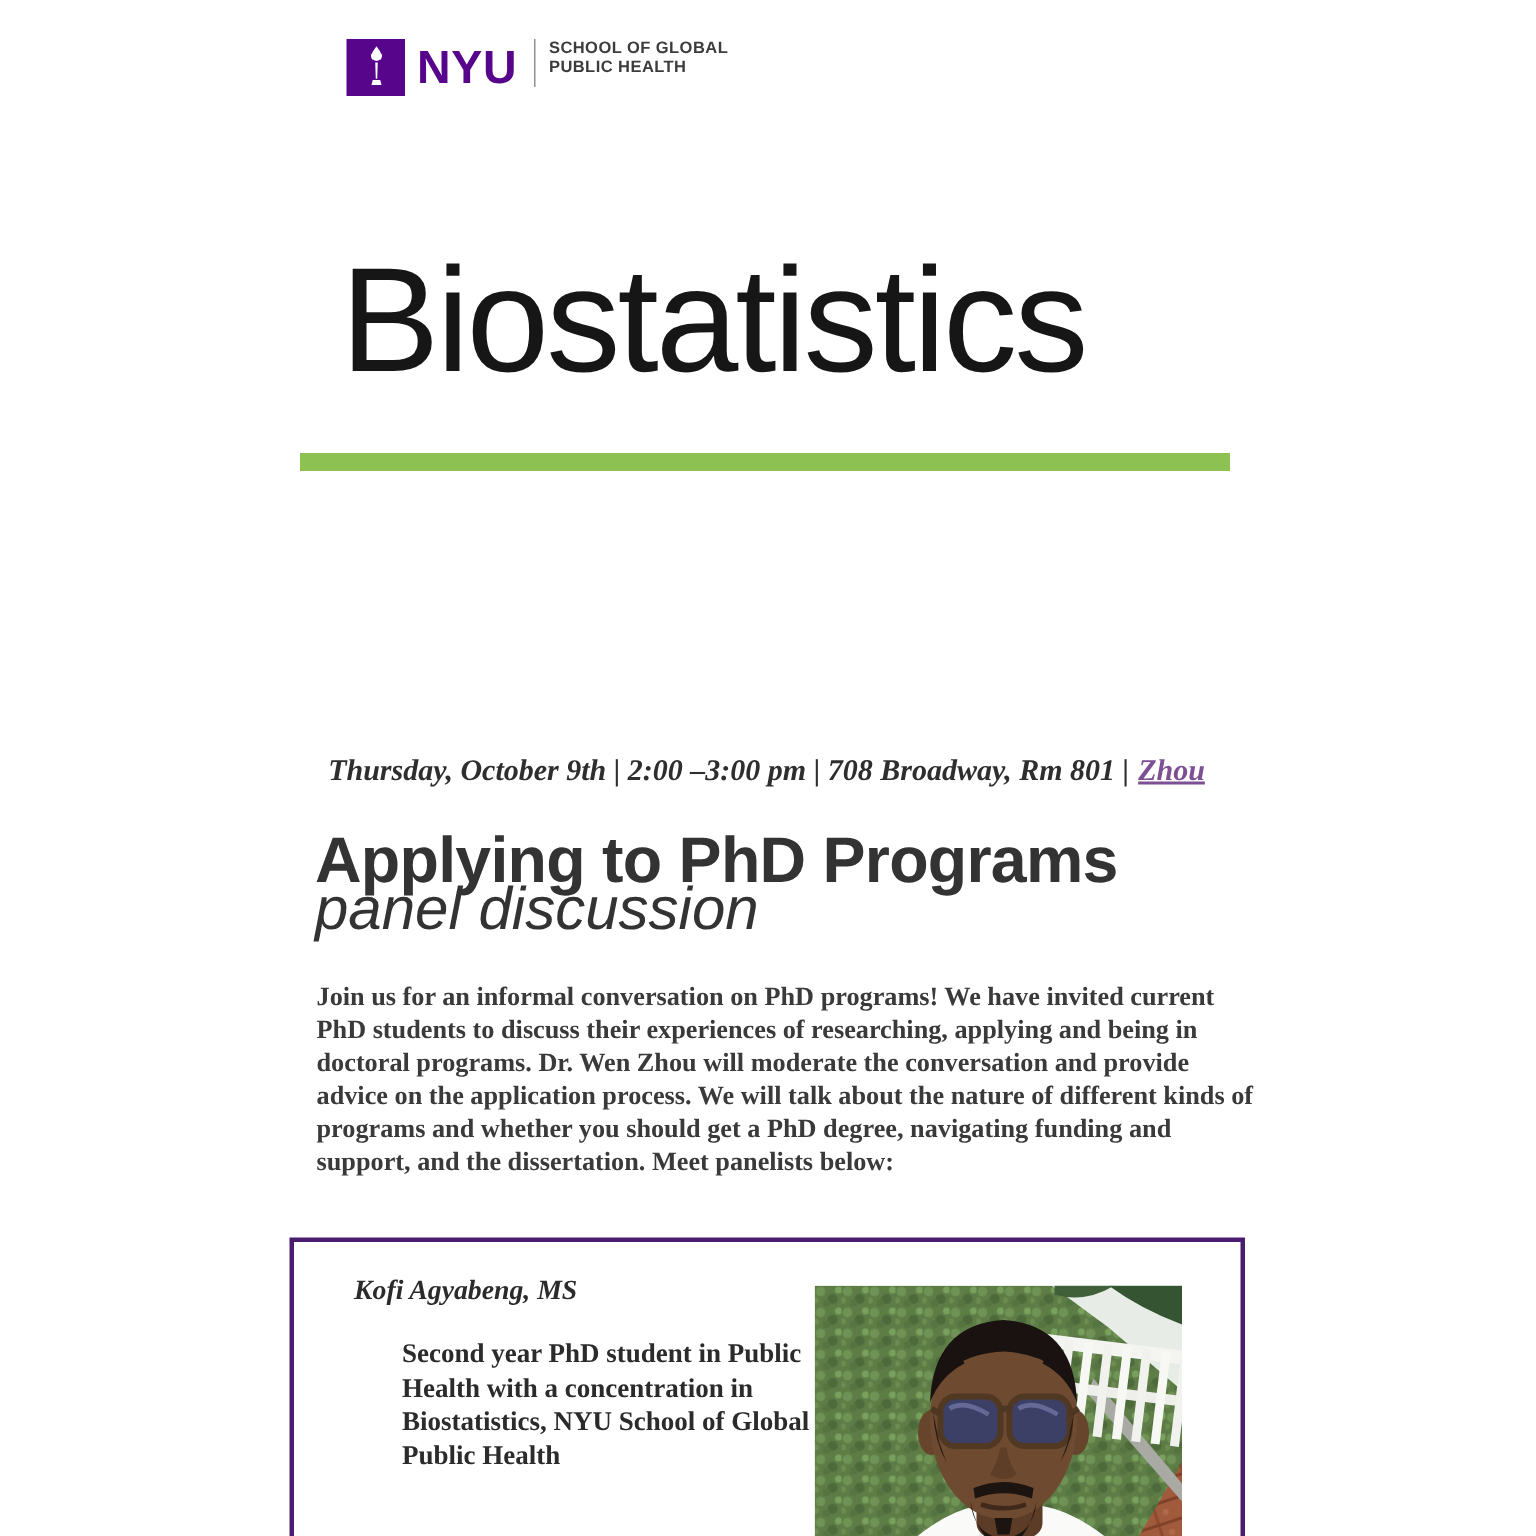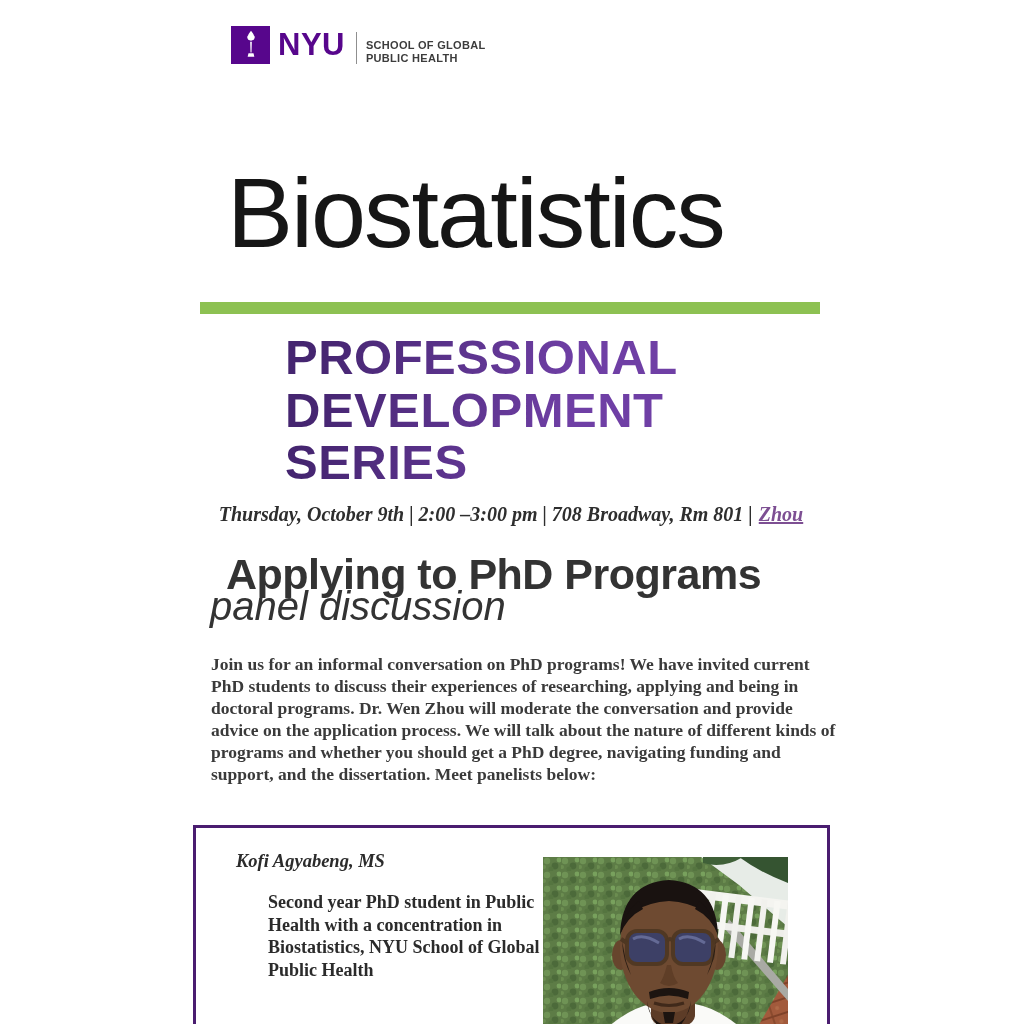--- a/index.html
+++ b/index.html
@@ -14,21 +14,21 @@
   }
   * { margin:0; padding:0; box-sizing:border-box; }
   html,body { background:#ffffff; }
   body {
     width:1024px; height:1024px; position:relative; overflow:hidden;
     font-family:"Liberation Sans", sans-serif;
   }
   .page { position:absolute; inset:0; background:#fff; overflow:hidden; }
 
   
-  .logo-row { position:absolute; left:231px; top:26px; display:flex; align-items:flex-end; }
+  .logo-row { position:absolute; left:231px; top:26px; display:flex; align-items:flex-start; }
   .logo-mark {
     width:39px; height:38px; background:var(--nyu-purple);
     display:flex; align-items:center; justify-content:center; flex:0 0 auto;
   }
   .logo-mark svg { width:20px; height:30px; }
   .logo-nyu {
     margin-left:8px; font-size:31px; font-weight:bold; color:var(--nyu-purple);
     letter-spacing:0.5px; line-height:38px;
   }
   .logo-divider { width:1px; height:32px; background:#8f8f8f; margin:0 9px 0 11px; }
@@ -61,21 +61,21 @@
   
   .event-meta {
     position:absolute; left:200px; top:503px; width:622px; text-align:center;
     font-family:"Liberation Serif", serif; font-style:italic; font-weight:bold;
     font-size:20px; color:#2e2e2e; white-space:nowrap;
   }
   .zoom-link { color:var(--link-purple); text-decoration:underline; margin-left:6px; cursor:pointer; }
 
   
   .event-title {
-    position:absolute; left:226px; top:550px;
+    position:absolute; left:210px; top:550px;
     font-size:43px; font-weight:bold; color:var(--heading-gray); letter-spacing:-0.5px;
   }
   .event-subtitle {
     position:absolute; left:210px; top:584px;
     font-size:40px; font-style:italic; font-weight:400; color:var(--heading-gray);
   }
   .event-desc {
     position:absolute; left:211px; top:653px; width:626px;
     font-family:"Liberation Serif", serif; font-size:17.5px; line-height:22px;
     color:var(--body-text);
@@ -120,25 +120,20 @@
     <div class="logo-divider"></div>
     <div class="logo-school">
       <div>SCHOOL OF GLOBAL</div>
       <div>PUBLIC HEALTH</div>
     </div>
   </div>
 
   <div class="biostat">Biostatistics</div>
   <div class="green-bar"></div>
 
-  <div class="pds">
-    <div>PROFESSIONAL</div>
-    <div>DEVELOPMENT</div>
-    <div>SERIES</div>
-  </div>
 
   <div class="event-meta"><span>Thursday, October 9th | 2:00 –3:00 pm | 708 Broadway, Rm 801 |</span><a class="zoom-link">Zhou</a></div>
 
   <h1 class="event-title">Applying to PhD Programs</h1>
   <h2 class="event-subtitle">panel discussion</h2>
 
   <p class="event-desc">Join us for an informal conversation on PhD programs! We have invited current PhD students to discuss their experiences of researching, applying and being in doctoral programs. Dr. Wen Zhou will moderate the conversation and provide advice on the application process. We will talk about the nature of different kinds of programs and whether you should get a PhD degree, navigating funding and support, and the dissertation. Meet panelists below:</p>
 
   <section class="panelist-card">
     <div class="panelist-name">Kofi Agyabeng, MS</div>

